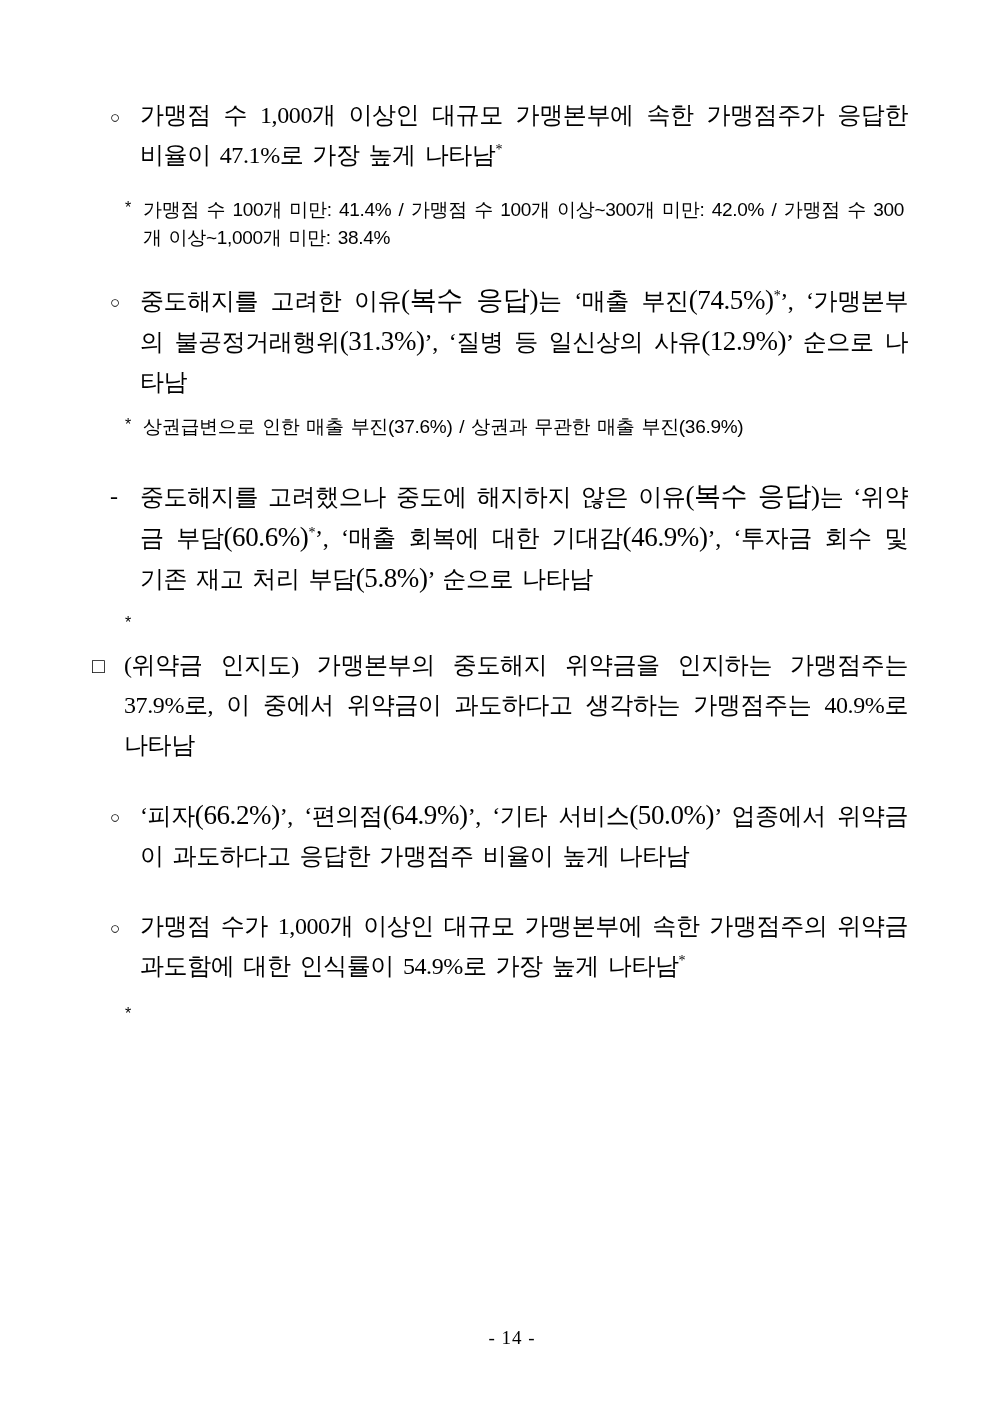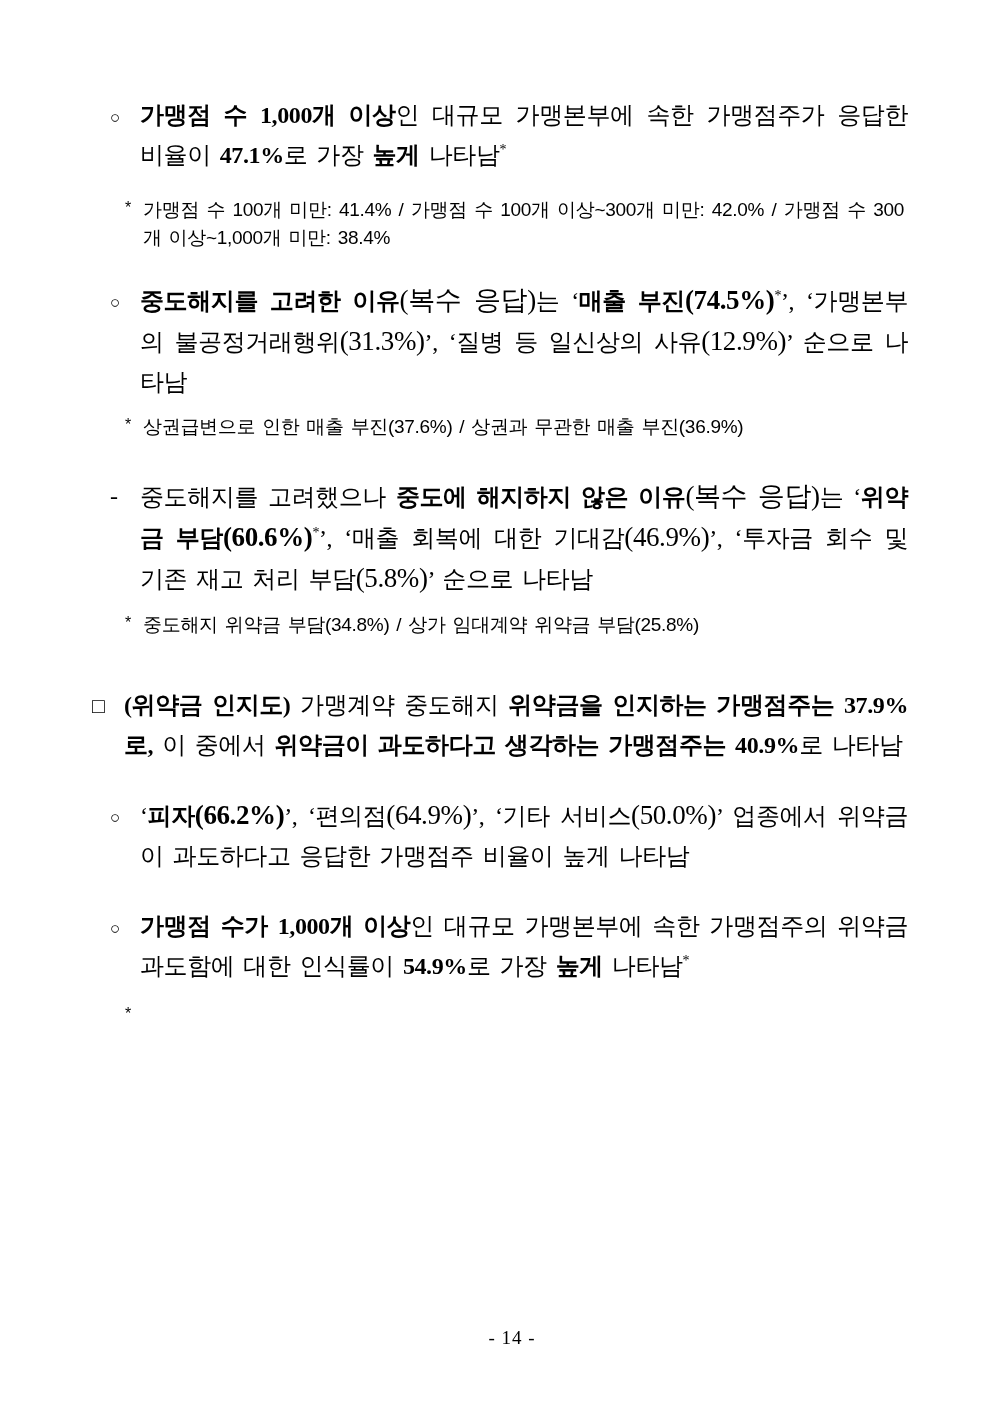--- a/index.html
+++ b/index.html
@@ -45,21 +45,21 @@
   }
   .marker {
     position: absolute;
     font-weight: normal;
   }
   .bullet > .marker { left: -30px; top: 3px; font-size: 17px; }
   .dash   > .marker { left: -30px; top: 0;   font-size: 24px; }
   .square > .marker { left: -32px; top: 1px; font-size: 21px; }
   .footnote > .marker { left: -18px; top: -2px; font-size: 16px; }
 
-  .seg-b { font-weight: bold; }
+  .seg-b { font-weight: normal; }
   .seg-small { font-size: 27px; }
   .seg-sup {
     font-size: 14px;
     vertical-align: super;
     line-height: 0;
   }
 
   
   .blk0 { margin-top: 0; }
   .blk1 { margin-top: 21px; }
@@ -87,22 +87,22 @@
 </head>
 <body>
 
 <div class="page">
   <main class="content" id="blocks">
       <div class="block bullet blk0"><span class="marker">○</span><span class="seg-b">가맹점 수 1,000개 이상</span><span>인 대규모 가맹본부에 속한 가맹점주가 응답한 비율이 </span><span class="seg-b">47.1%</span><span>로 가장 </span><span class="seg-b">높게</span><span> 나타남</span><span class="seg-sup">*</span></div>
       <div class="block footnote blk1"><span class="marker">*</span><span>가맹점 수 100개 미만: 41.4% / 가맹점 수 100개 이상~300개 미만: 42.0% / 가맹점 수 300개 이상~1,000개 미만: 38.4%</span></div>
       <div class="block bullet blk2"><span class="marker">○</span><span class="seg-b">중도해지를 고려한 이유</span><span class="seg-small">(복수 응답)</span><span>는 ‘</span><span class="seg-b">매출 부진</span><span class="seg-b seg-small">(74.5%)</span><span class="seg-sup">*</span><span>’, ‘가맹본부의 불공정거래행위</span><span class="seg-small">(31.3%)</span><span>’, ‘질병 등 일신상의 사유</span><span class="seg-small">(12.9%)</span><span>’ 순으로 나타남</span></div>
       <div class="block footnote blk3"><span class="marker">*</span><span>상권급변으로 인한 매출 부진(37.6%) / 상권과 무관한 매출 부진(36.9%)</span></div>
       <div class="block dash blk4"><span class="marker">-</span><span>중도해지를 고려했으나 </span><span class="seg-b">중도에 해지하지 않은 이유</span><span class="seg-small">(복수 응답)</span><span>는 ‘</span><span class="seg-b">위약금 부담</span><span class="seg-b seg-small">(60.6%)</span><span class="seg-sup">*</span><span>’, ‘매출 회복에 대한 기대감</span><span class="seg-small">(46.9%)</span><span>’, ‘투자금 회수 및 기존 재고 처리 부담</span><span class="seg-small">(5.8%)</span><span>’ 순으로 나타남</span></div>
-      <div class="block footnote blk5"><span class="marker">*</span><span>중도해지 위약금 부담(34.8%) / 상가 임대계약 위약금 부담(25.8%)</span></div>
-      <div class="block square blk6"><span class="marker">□</span><span class="seg-b">(위약금 인지도)</span><span> 가맹계약 중도해지 </span><span class="seg-b">위약금을 인지하는 가맹점주는 37.9%로,</span><span> 이 중에서 </span><span class="seg-b">위약금이 과도하다고 생각하는 가맹점주는 40.9%</span><span>로 나타남</span></div>
+      <div class="block footnote blk5"><span class="marker">*</span></div>
+      <div class="block square blk6"><span class="marker">□</span><span class="seg-b">(위약금 인지도)</span><span> 가맹본부의 중도해지 </span><span class="seg-b">위약금을 인지하는 가맹점주는 37.9%로,</span><span> 이 중에서 </span><span class="seg-b">위약금이 과도하다고 생각하는 가맹점주는 40.9%</span><span>로 나타남</span></div>
       <div class="block bullet blk7"><span class="marker">○</span><span>‘</span><span class="seg-b">피자</span><span class="seg-b seg-small">(66.2%)</span><span>’, ‘편의점</span><span class="seg-small">(64.9%)</span><span>’, ‘기타 서비스</span><span class="seg-small">(50.0%)</span><span>’ 업종에서 위약금이 과도하다고 응답한 가맹점주 비율이 높게 나타남</span></div>
       <div class="block bullet blk8"><span class="marker">○</span><span class="seg-b">가맹점 수가 1,000개 이상</span><span>인 대규모 가맹본부에 속한 가맹점주의 위약금 과도함에 대한 인식률이 </span><span class="seg-b">54.9%</span><span>로 가장 </span><span class="seg-b">높게</span><span> 나타남</span><span class="seg-sup">*</span></div>
       <div class="block footnote blk9"><span class="marker">*</span></div>
     </main>
   <footer class="page-footer">
     <span>- 14 -</span>
   </footer>
 </div>
 
 </body></html>

